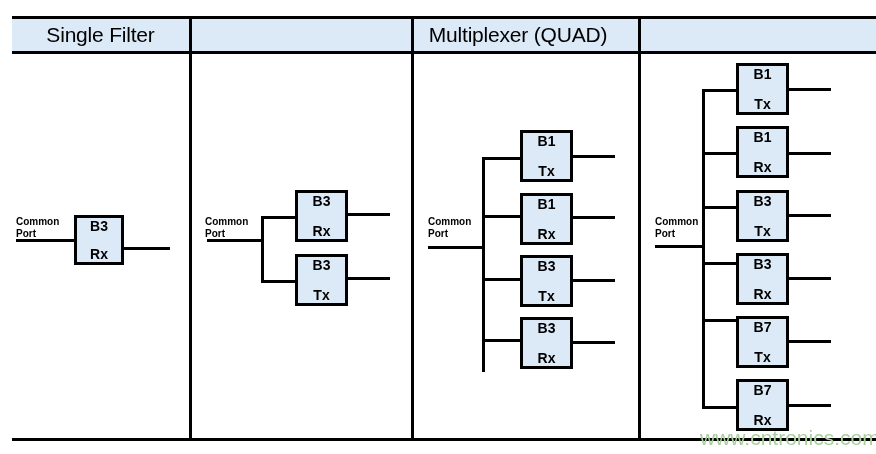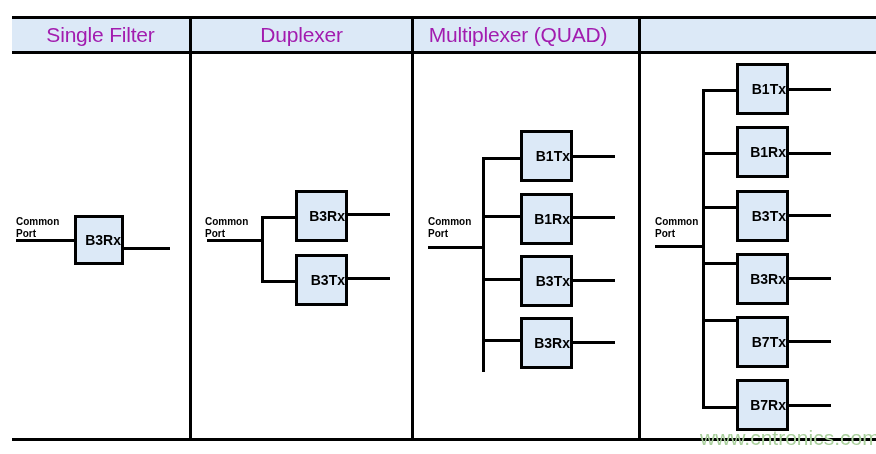--- a/index.html
+++ b/index.html
@@ -66,36 +66,36 @@
 
   
   .header-cell {
     position: absolute;
     top: 19px;
     height: 32px;
     line-height: 32px;
     text-align: center;
     font-size: 21px;
     font-weight: 500;
-    color: #a21caf;
+    color: #000000;
     letter-spacing: -0.2px;
     white-space: nowrap;
     overflow: hidden;
   }
 
   
   .filter-box {
     position: absolute;
     background: #dce9f7;
     border: 3px solid #000000;
     box-sizing: border-box;
     display: flex;
-    flex-direction: row;
+    flex-direction: column;
     align-items: center;
-    justify-content: flex-end;
+    justify-content: space-between;
     font-size: 14px;
     font-weight: bold;
     color: #000000;
     line-height: 1.15;
   }
   .filter-box .band-line,
   .filter-box .dir-line { display: block; }
 
   
   .wire-h {
@@ -139,21 +139,20 @@
   <div class="table-bottom-rule"></div>
 
   <div class="col-divider header-part" style="left:189px;"></div>
   <div class="col-divider body-part" style="left:189px;"></div>
   <div class="col-divider header-part" style="left:411px;"></div>
   <div class="col-divider body-part" style="left:411px;"></div>
   <div class="col-divider header-part" style="left:638px;"></div>
   <div class="col-divider body-part" style="left:638px;"></div>
 
   <div class="header-cell" style="left:12px;  width:177px;">Single Filter</div>
-  <div class="header-cell" style="left:192px; width:219px;">Duplexer</div>
   <div class="header-cell" style="left:414px; width:208px;">Multiplexer (QUAD)</div>
 
   <div class="port-label" style="left:16px; top:216px;">
     <span>Common</span><br>
     <span>Port</span>
   </div>
 
   <div class="wire-h" style="left:16px;  top:239px; width:60px;"></div>
 
   <div class="filter-box" style="left:74px; top:215px; width:50px; height:50px;">

